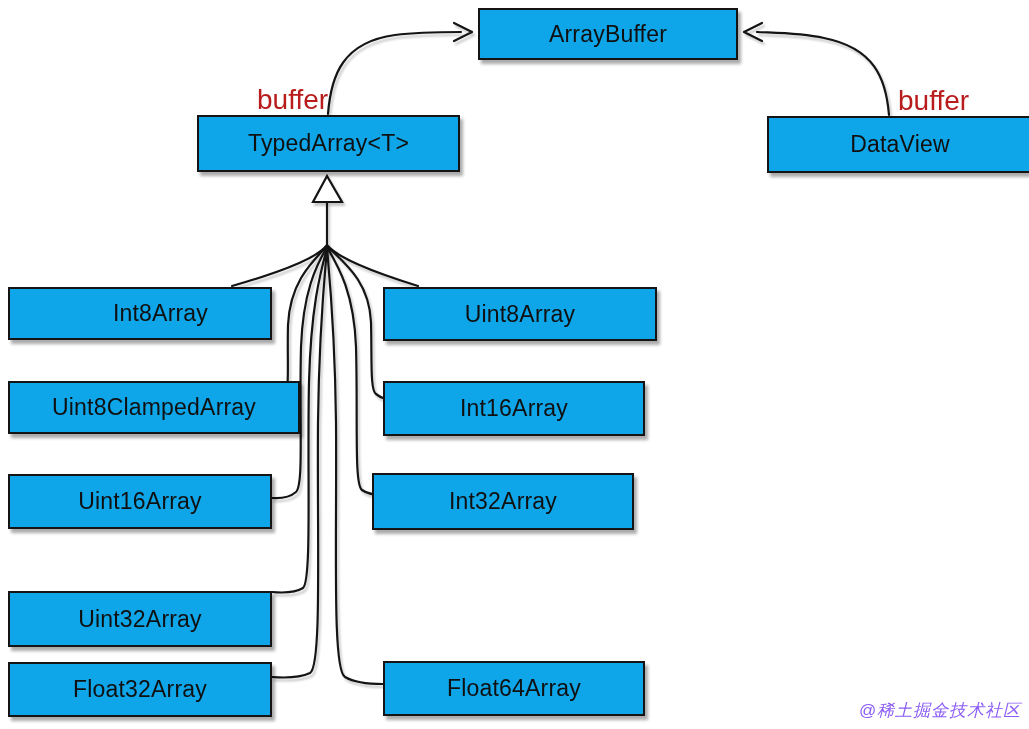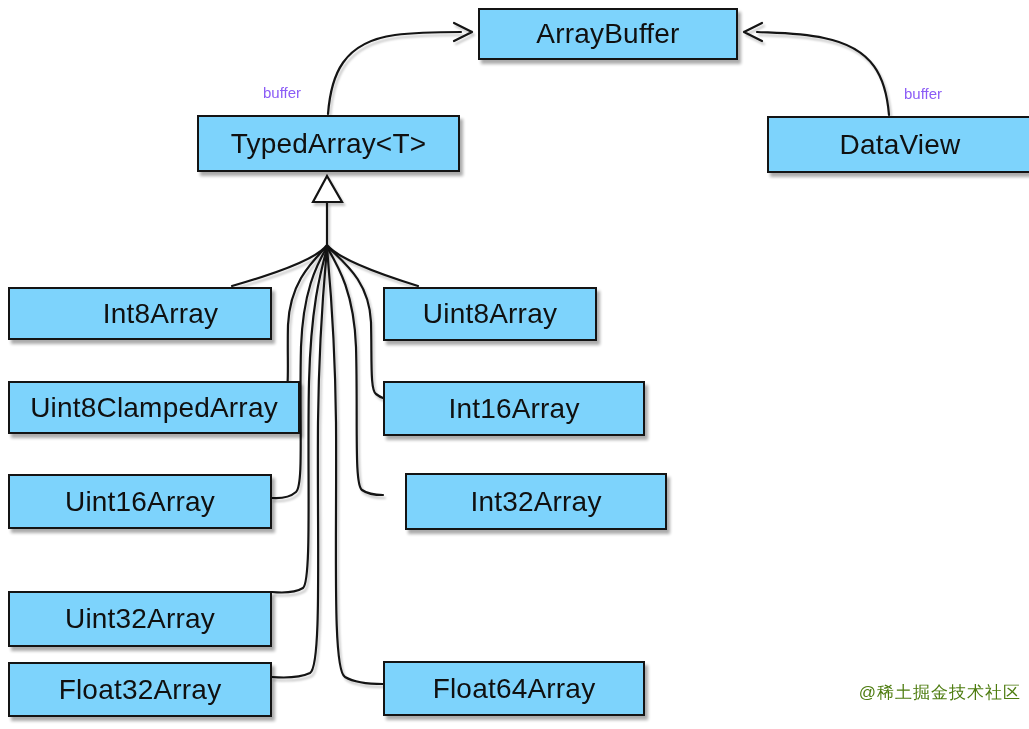--- a/index.html
+++ b/index.html
@@ -21,57 +21,57 @@
     top: 0;
     width: 1029px;
     height: 729px;
   }
   svg.wires path, svg.wires polygon, svg.wires line {
     filter: drop-shadow(2px 3px 1px rgba(0,0,0,0.22));
   }
   .node {
     position: absolute;
     box-sizing: border-box;
-    background: #7dd3fc;
+    background: #0ea5e9;
     border: 2px solid #141414;
     box-shadow: 3px 4px 3px rgba(0,0,0,0.33);
     display: flex;
     align-items: center;
     justify-content: center;
-    font-size: 28px;
+    font-size: 23px;
     color: #101010;
     letter-spacing: 0.2px;
   }
   .edge-label {
     position: absolute;
-    font-size: 15px;
-    color: #8b5cf6;
-    margin-left: 6px;
+    font-size: 28px;
+    color: #b91c1c;
   }
   .watermark {
     position: absolute;
     right: 8px;
-    bottom: 25px;
+    bottom: 7px;
     font-size: 17px;
-    color: #4d7c0f;
+    color: #8b5cf6;
     letter-spacing: 1px;
+    font-style: italic;
   }
 
   
   #n-arraybuffer   { left: 478px; top: 8px;   width: 260px; height: 52px; }
   #n-typedarray    { left: 197px; top: 115px; width: 263px; height: 57px; }
   #n-dataview      { left: 757px; top: 116px; width: 266px; height: 57px; margin-left: 10px; }
   #n-int8          { left: 8px;   top: 287px; width: 264px; height: 53px; padding-left: 41px; }
   #n-uint8clamped  { left: 8px;   top: 381px; width: 292px; height: 53px; }
   #n-uint16        { left: 8px;   top: 474px; width: 264px; height: 55px; }
   #n-uint32        { left: 8px;   top: 567px; width: 264px; height: 56px; margin-top: 24px; }
   #n-float32       { left: 8px;   top: 662px; width: 264px; height: 55px; }
-  #n-uint8         { left: 383px; top: 287px; width: 214px; height: 54px; }
+  #n-uint8         { left: 383px; top: 287px; width: 274px; height: 54px; }
   #n-int16         { left: 383px; top: 381px; width: 262px; height: 55px; }
-  #n-int32         { left: 405px; top: 473px; width: 262px; height: 57px; }
+  #n-int32         { left: 372px; top: 473px; width: 262px; height: 57px; }
   #n-float64       { left: 383px; top: 661px; width: 262px; height: 55px; }
 
   #lbl-buffer-left  { left: 257px; top: 84px; }
   #lbl-buffer-right { left: 898px; top: 85px; }
 </style>
 </head>
 <body>
 
 <div class="canvas">
 

